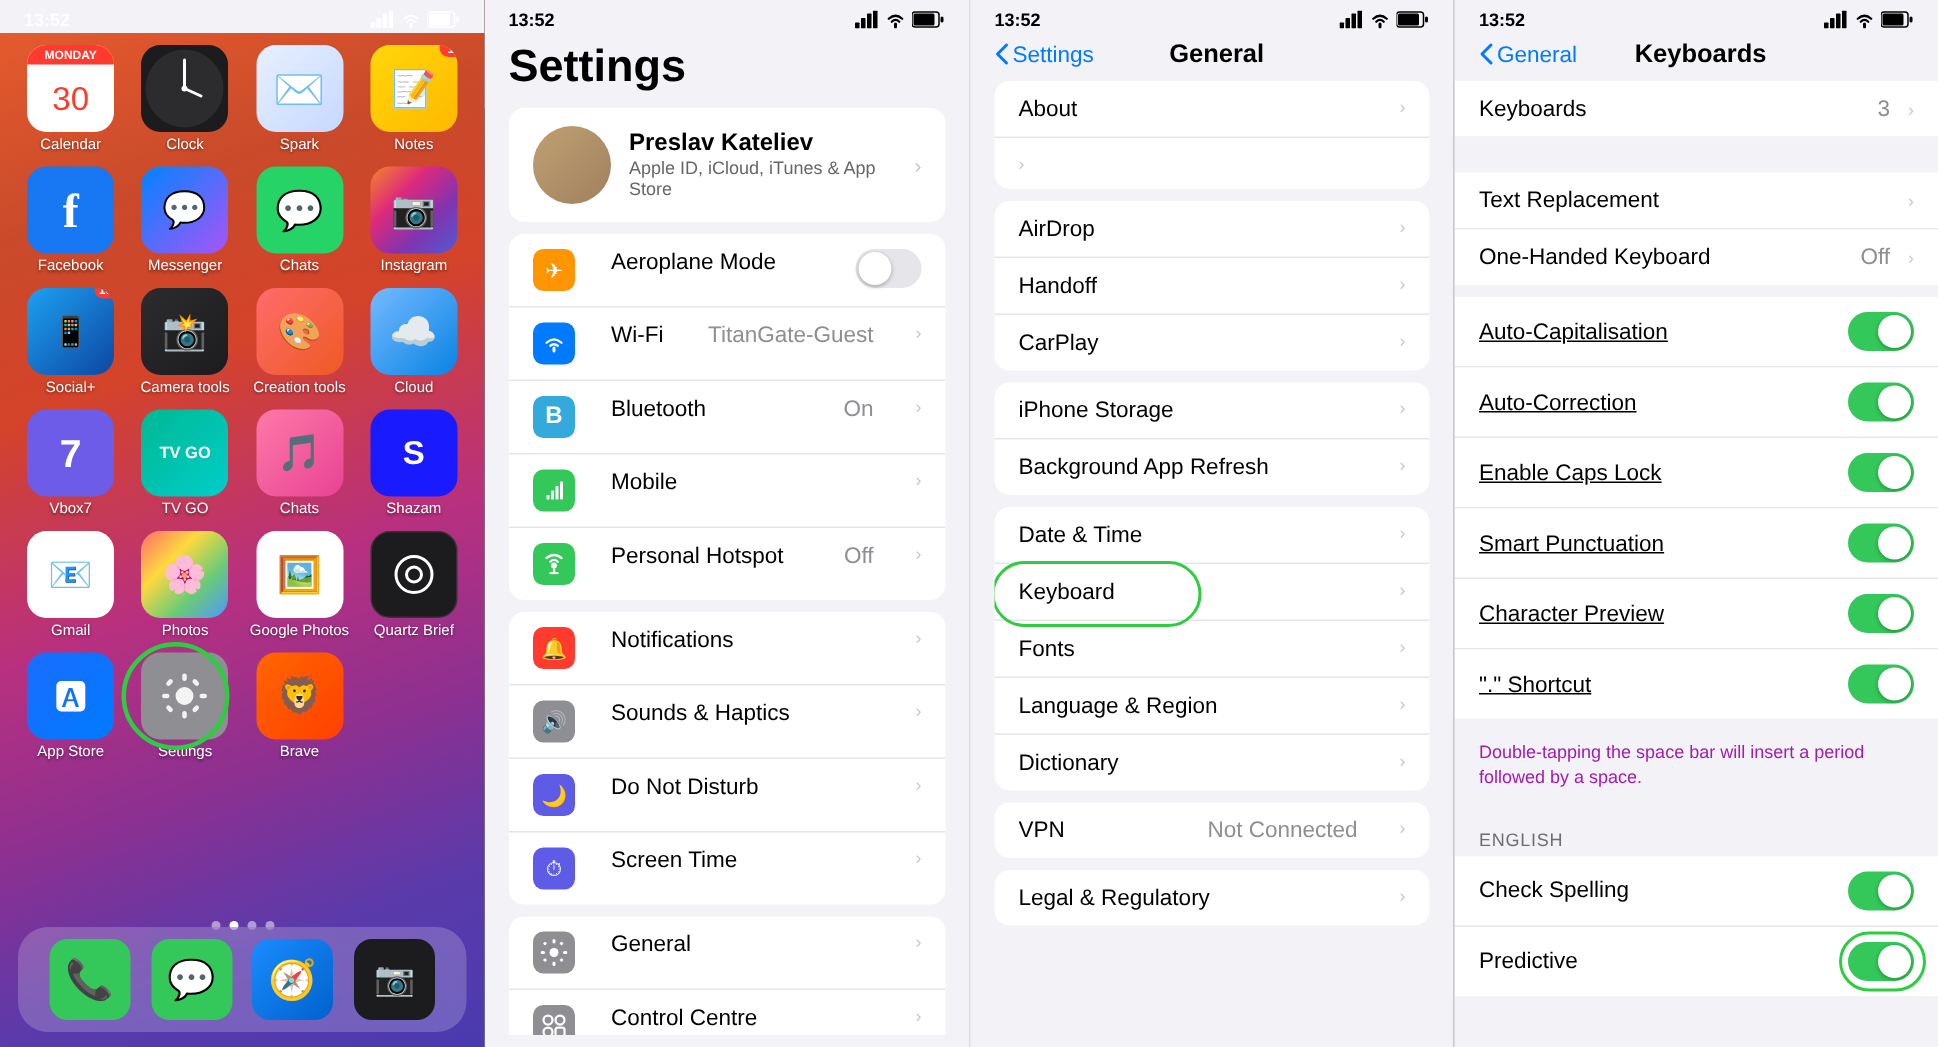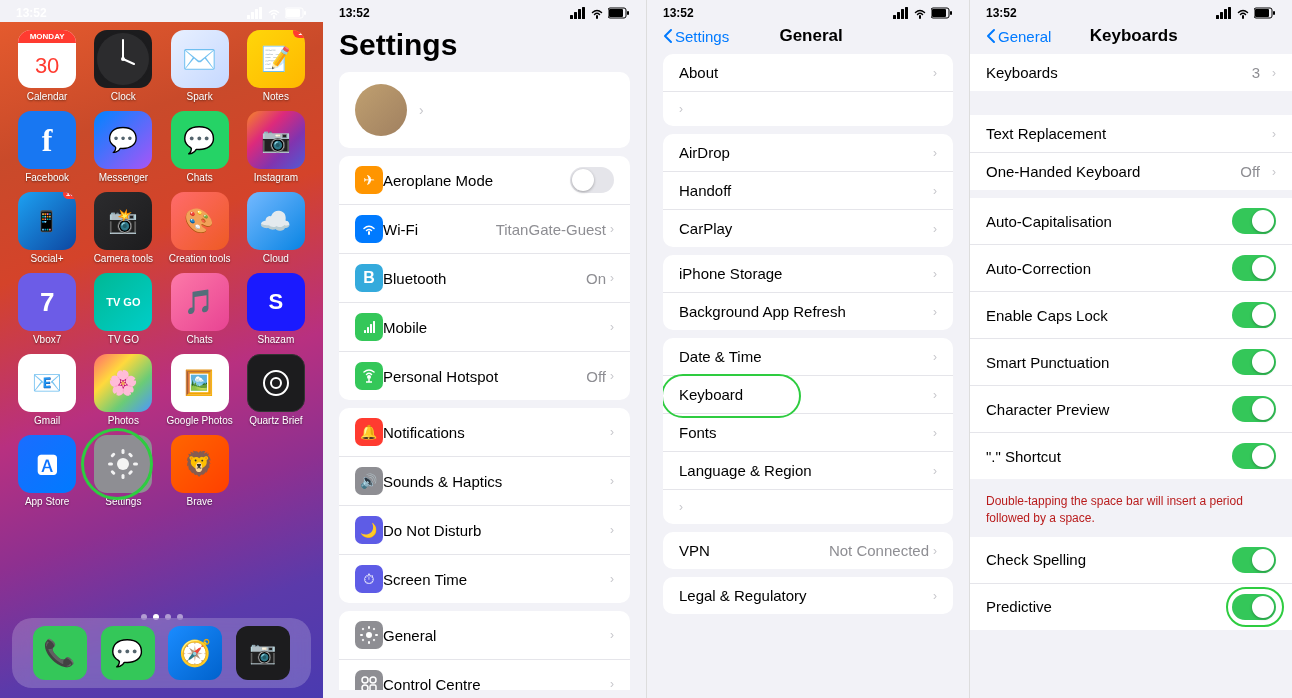--- a/index.html
+++ b/index.html
@@ -189,24 +189,24 @@
     .chevron { color: #c7c7cc; font-size: 14px; }
 
     .settings-section {
       background: white;
       border-radius: 10px;
       margin: 0 0 8px;
       overflow: hidden;
     }
     .settings-row {
       display: flex;
-      align-items: center;
+      align-items: flex-start;
       padding: 10px 16px;
       border-bottom: 0.5px solid #e5e5ea;
-      gap: 0;
+      gap: 24px;
       cursor: pointer;
     }
     .settings-row:last-child { border-bottom: none; }
     .row-icon {
       width: 28px;
       height: 28px;
       border-radius: 7px;
       display: flex;
       align-items: center;
       justify-content: center;
@@ -299,21 +299,21 @@
       padding: 10px 16px;
       border-bottom: 0.5px solid #e5e5ea;
       background: white;
       gap: 8px;
     }
     .kbd-row:last-child { border-bottom: none; }
     .kbd-label { flex: 1; font-size: 15px; color: #000; }
     .kbd-value { font-size: 15px; color: #8e8e93; margin-right: 4px; }
     .small-note {
       font-size: 12px;
-      color: #b91c1c;
+      color: #a21caf;
       padding: 6px 16px 10px;
       background: #f2f2f7;
       line-height: 1.4;
     }
 
     
     .clock-face {
       width: 100%;
       height: 100%;
     }
@@ -582,20 +582,24 @@
   </div>
 
   <div class="settings-header">
     <div class="settings-title">Settings</div>
   </div>
 
   <div style="padding:0 16px; overflow-y:auto; height:calc(698px - 80px);">
 
     <div class="settings-profile" style="border-radius:10px; margin-bottom:8px;">
       <div class="profile-avatar"></div>
+      <div class="profile-info">
+        <div class="profile-name">Preslav Kateliev</div>
+        <div class="profile-sub">Apple ID, iCloud, iTunes &amp; App Store</div>
+      </div>
       <span class="chevron">›</span>
     </div>
 
     <div class="settings-section">
       <div class="settings-row">
         <div class="row-icon icon-orange">✈</div>
         <span class="row-label">Aeroplane Mode</span>
         <div class="toggle-switch off">
             <div class="toggle-knob off"></div>
           </div>
@@ -791,20 +795,21 @@
       </div>
       <div class="settings-row">
         <span class="row-label">Fonts</span>
         <span class="row-chevron">›</span>
       </div>
       <div class="settings-row">
         <span class="row-label">Language &amp; Region</span>
         <span class="row-chevron">›</span>
       </div>
       <div class="settings-row">
+        <span class="row-label">Dictionary</span>
         <span class="row-chevron">›</span>
       </div>
     </div>
 
     <div class="settings-section">
       <div class="settings-row">
         <span class="row-label">VPN</span>
         <span class="row-value">Not Connected</span>
         <span class="row-chevron">›</span>
       </div>
@@ -871,21 +876,21 @@
         <span class="row-chevron">›</span>
       </div>
       <div class="kbd-row">
         <span class="kbd-label">One-Handed Keyboard</span>
         <span class="kbd-value">Off</span>
         <span class="row-chevron">›</span>
       </div>
     </div>
 
 
-    <div class="settings-section" style="border-radius:0;">
+    <div class="settings-section" style="border-radius:0;text-decoration:underline;">
       <div class="kbd-row">
         <span class="kbd-label">Auto-Capitalisation</span>
         <div class="toggle-switch">
             <div class="toggle-knob"></div>
           </div>
       </div>
       <div class="kbd-row">
         <span class="kbd-label">Auto-Correction</span>
         <div class="toggle-switch">
             <div class="toggle-knob"></div>
@@ -912,20 +917,21 @@
       <div class="kbd-row">
         <span class="kbd-label">"." Shortcut</span>
         <div class="toggle-switch">
             <div class="toggle-knob"></div>
           </div>
       </div>
     </div>
 
     <div class="small-note">Double-tapping the space bar will insert a period followed by a space.</div>
 
+    <div class="section-header-text">ENGLISH</div>
 
     <div class="settings-section" style="border-radius:0; position:relative;">
       <div class="kbd-row">
         <span class="kbd-label">Check Spelling</span>
         <div class="toggle-switch">
             <div class="toggle-knob"></div>
           </div>
       </div>
       <div class="kbd-row" style="position:relative;">
         <span class="kbd-label">Predictive</span>

